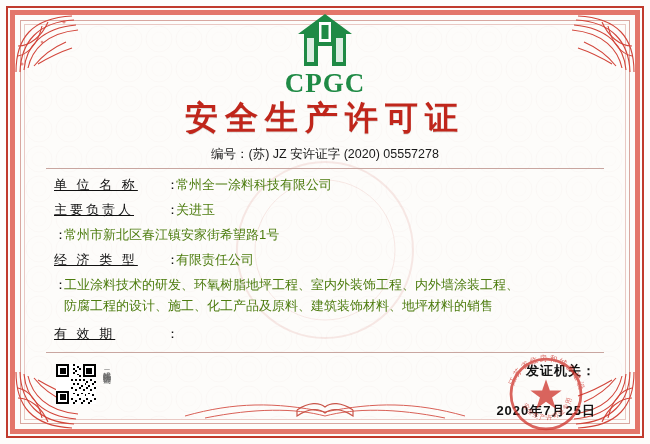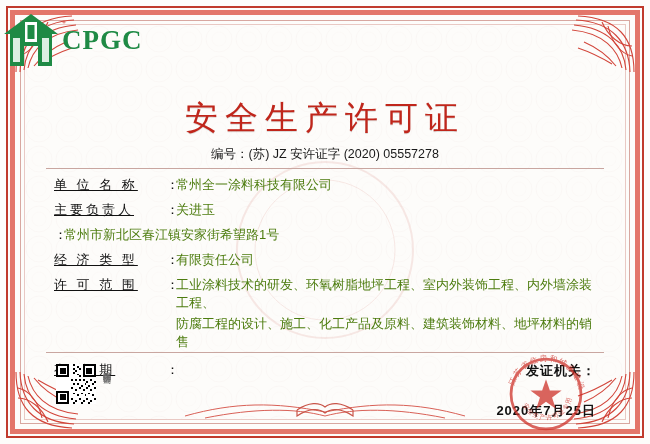--- a/index.html
+++ b/index.html
@@ -63,40 +63,40 @@
     left: 24px; top: 24px; right: 24px; bottom: 24px;
     opacity: 0.28;
     pointer-events: none;
   }
 
   
   .logo-wrap {
     position: absolute;
     left: 0; right: 0; top: 12px;
     display: flex;
-    flex-direction: row;
+    flex-direction: column;
     align-items: center;
   }
   .logo-mark { display: block; }
   .logo-text {
     font-family: "Liberation Serif", serif;
     font-weight: bold;
     font-size: 27px;
     letter-spacing: 1px;
     color: #1f8a45;
     margin-top: -2px;
   }
 
   .title {
     position: absolute;
     left: 0; right: 0;
     top: 96px;
     text-align: center;
     font-family: "DejaVu Sans", sans-serif;
-    font-weight: normal;
+    font-weight: bold;
     font-size: 33px;
     letter-spacing: 7px;
     color: #c0261b;
     text-shadow: 0 1px 0 rgba(0,0,0,0.12);
   }
   .cert-no {
     position: absolute;
     left: 0; right: 0;
     top: 146px;
     text-align: center;
@@ -324,21 +324,20 @@
     <div class="row">
       <div class="colon">：</div>
       <div class="val">常州市新北区春江镇安家街希望路1号</div>
     </div>
     <div class="row">
       <div class="lbl">经 济 类 型</div>
       <div class="colon">：</div>
       <div class="val">有限责任公司</div>
     </div>
     <div class="row">
-      <div class="lbl">许 可 范 围</div>
       <div class="colon">：</div>
       <div class="val multiline">
           <div>工业涂料技术的研发、环氧树脂地坪工程、室内外装饰工程、内外墙涂装工程、</div>
           <div>防腐工程的设计、施工、化工产品及原料、建筑装饰材料、地坪材料的销售</div>
         </div>
     </div>
     <div class="row">
       <div class="lbl">有 效 期</div>
       <div class="colon">：</div>
     </div>

